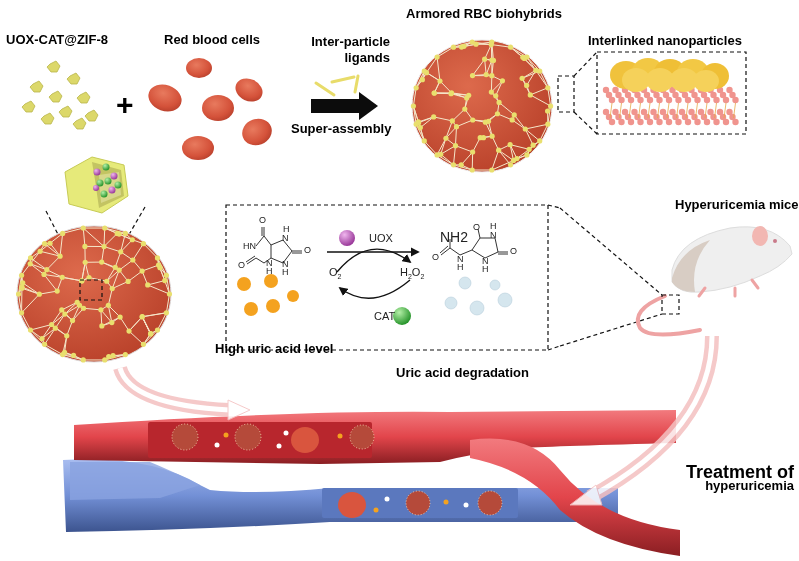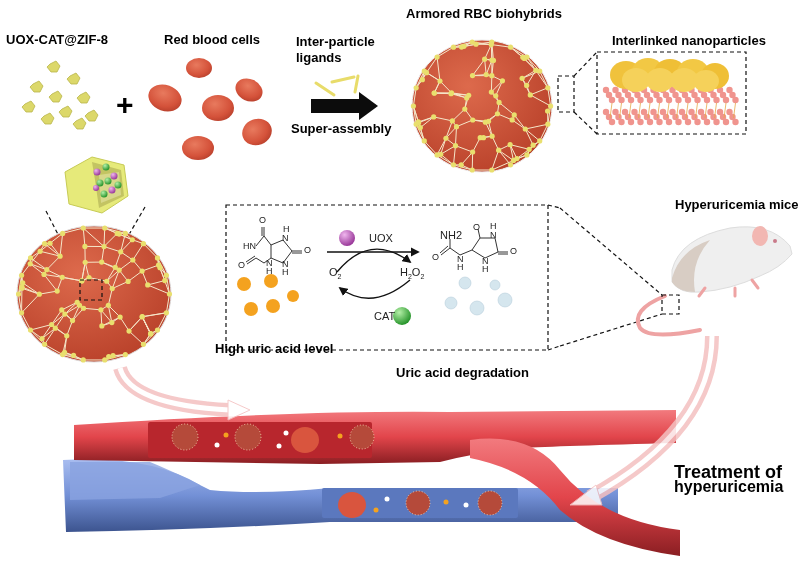--- a/index.html
+++ b/index.html
@@ -1,18 +1,18 @@
 <!DOCTYPE html>
 <html><head>
 <meta charset="utf-8">
 <style>
   html,body{margin:0;padding:0;background:#fff;}
   body{width:799px;height:561px;position:relative;overflow:hidden;font-family:"Liberation Sans",sans-serif;}
   .lbl{position:absolute;font-weight:bold;color:#000000;white-space:nowrap;font-size:13px;}
-  .lbl-c{text-align:left;}
+  .lbl-c{text-align:right;}
   .small{font-weight:normal;font-size:11px;color:#222;}
   svg{position:absolute;left:0;top:0;}
   .dash{stroke:#111;stroke-width:1.2;stroke-dasharray:4 3;fill:none;}
 </style>
 </head>
 <body>
 
 <svg width="799" height="561" viewBox="0 0 799 561">
   <defs>
     <radialGradient id="gRbc" cx="40%" cy="35%" r="70%">
@@ -856,46 +856,46 @@
   </g>
 </svg>
 
 <div class="lbl" style="left:6px;top:32px;">UOX-CAT@ZIF-8</div>
 <div class="lbl" style="left:164px;top:32px;">Red blood cells</div>
 <div class="lbl" style="left:116px;top:88px;font-size:30px;">+</div>
 <div class="lbl lbl-c" style="left:296px;top:34px;width:94px;">Inter-particle</div>
 <div class="lbl lbl-c" style="left:296px;top:50px;width:94px;">ligands</div>
 <div class="lbl" style="left:291px;top:121px;">Super-assembly</div>
 <div class="lbl" style="left:406px;top:6px;">Armored  RBC biohybrids</div>
-<div class="lbl" style="left:612px;top:33px;">Interlinked nanoparticles</div>
+<div class="lbl" style="left:588px;top:33px;">Interlinked nanoparticles</div>
 <div class="lbl" style="left:659px;top:197px;padding-left:16px;">Hyperuricemia mice</div>
 <div class="lbl" style="left:215px;top:333px;margin-top:8px;">High uric acid level</div>
 <div class="lbl" style="left:396px;top:333px;margin-top:32px;">Uric acid degradation</div>
 
 <div class="lbl small" style="left:369px;top:232px;">UOX</div>
 <div class="lbl small" style="left:374px;top:310px;">CAT</div>
 <div class="lbl small" style="left:329px;top:266px;"><span>O</span><sub style="font-size:7px;">2</sub></div>
 <div class="lbl small" style="left:400px;top:266px;"><span>H</span><sub style="font-size:7px;">2</sub><span>O</span><sub style="font-size:7px;">2</sub></div>
 
 <div class="lbl small" style="left:259px;top:215px;font-size:9px;">O</div>
 <div class="lbl small" style="left:243px;top:241px;font-size:9px;">HN</div>
 <div class="lbl small" style="left:238px;top:260px;font-size:9px;">O</div>
 <div class="lbl small" style="left:266px;top:258px;font-size:9px;">N</div>
 <div class="lbl small" style="left:266px;top:266px;font-size:9px;">H</div>
 <div class="lbl small" style="left:283px;top:224px;font-size:9px;">H</div>
 <div class="lbl small" style="left:282px;top:233px;font-size:9px;">N</div>
 <div class="lbl small" style="left:304px;top:245px;font-size:9px;">O</div>
 <div class="lbl small" style="left:282px;top:259px;font-size:9px;">N</div>
 <div class="lbl small" style="left:282px;top:267px;font-size:9px;">H</div>
 
-<div class="lbl small" style="left:440px;top:229px;font-size:11px;">NH2</div>
+<div class="lbl small" style="left:440px;top:229px;font-size:14px;">NH2</div>
 <div class="lbl small" style="left:432px;top:252px;font-size:9px;">O</div>
 <div class="lbl small" style="left:457px;top:254px;font-size:9px;">N</div>
 <div class="lbl small" style="left:457px;top:262px;font-size:9px;">H</div>
 <div class="lbl small" style="left:490px;top:221px;font-size:9px;">H</div>
 <div class="lbl small" style="left:490px;top:230px;font-size:9px;">N</div>
 <div class="lbl small" style="left:510px;top:246px;font-size:9px;">O</div>
 <div class="lbl small" style="left:473px;top:222px;font-size:9px;">O</div>
 <div class="lbl small" style="left:482px;top:256px;font-size:9px;">N</div>
 <div class="lbl small" style="left:482px;top:264px;font-size:9px;">H</div>
 
 <div class="lbl lbl-c" style="left:674px;top:462px;width:120px;font-size:18px;">Treatment of</div>
-<div class="lbl lbl-c" style="left:674px;top:478px;width:120px;font-size:16px;">hyperuricemia</div>
+<div class="lbl lbl-c" style="left:674px;top:478px;width:120px;font-size:13px;">hyperuricemia</div>
 
 </body></html>

